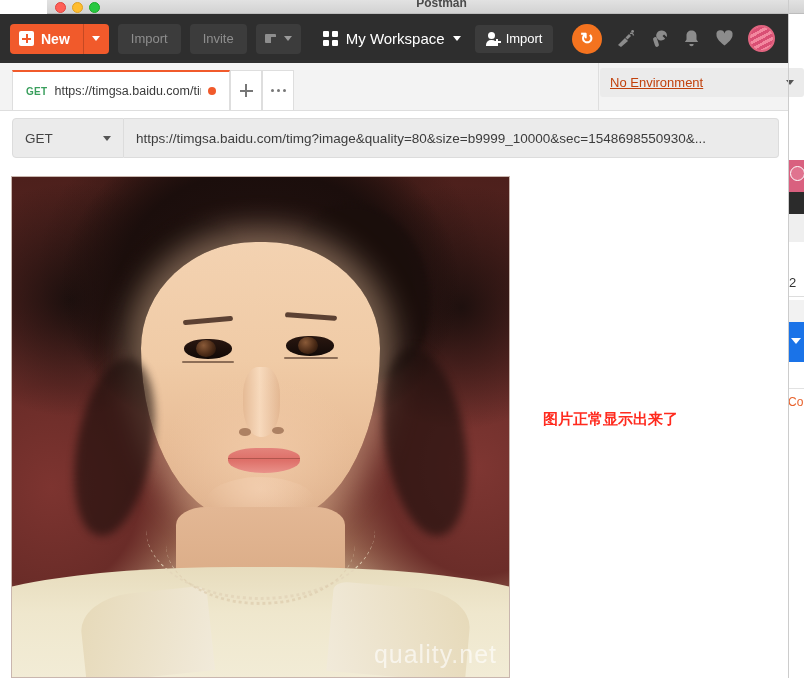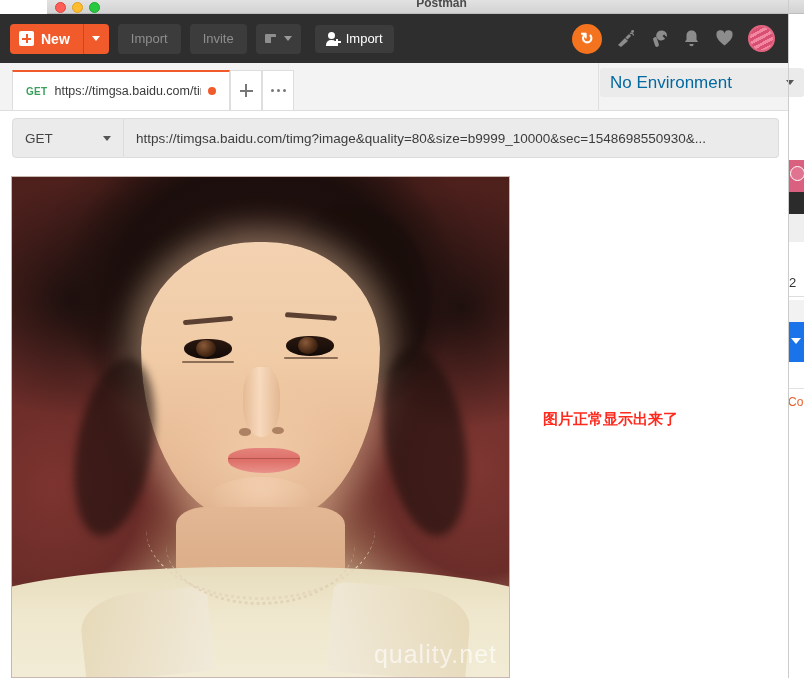--- a/index.html
+++ b/index.html
@@ -158,21 +158,21 @@
   .plus-g::before{left:5.5px;top:0;width:2px;height:13px;}
   .plus-g::after{left:0;top:5.5px;width:13px;height:2px;}
   .dots-g{ display:flex; gap:3px; }
   .dots-g i{ width:3px;height:3px;border-radius:50%;background:#777;display:block;}
 
   .env-wrap {
     position:absolute; right:0; top:68px; width:204px; height:29px; z-index:6;
     background:#ebebeb; border-radius:3px; display:flex; align-items:center;
     padding:0 10px; cursor:pointer;
   }
-  .env-label{ font-size:17px; color:#0369a1; }
+  .env-label{ font-size:13px; color:#c2410c;text-decoration:underline; }
   .env-caret{ margin-left:auto; }
   .env-divider{ position:absolute; right:205px; top:63px; width:1px; height:48px; background:#dedede; z-index:6;}
 
   
   .urlbar {
     position:absolute; top:118px; left:12px; width:775px; height:40px; display:flex; z-index:4;
   }
   .method-sel {
     width:112px; height:40px; background:#ebebeb; border:1px solid #dcdcdc; border-radius:4px 0 0 4px;
     display:flex; align-items:center; padding:0 12px; cursor:pointer;
@@ -335,20 +335,30 @@
       <span>Invite</span>
     </div>
 
     <div class="tb-btn-icon">
       <span class="icon-newfolder">
           <i class="nf-plus"></i>
         </span>
       <span class="caret-down gray"></span>
     </div>
 
+    <div class="workspace">
+      <span class="icon-grid">
+          <i></i>
+          <i></i>
+          <i></i>
+          <i></i>
+        </span>
+      <span class="ws-label">My Workspace</span>
+      <span class="caret-down"></span>
+    </div>
 
     <div class="btn-invite">
       <span class="icon-user-add">
           <i class="ua-plus"></i>
         </span>
       <span class="invite-label">Import</span>
     </div>
 
     <div class="tb-right">
       <div class="sync-circle">

